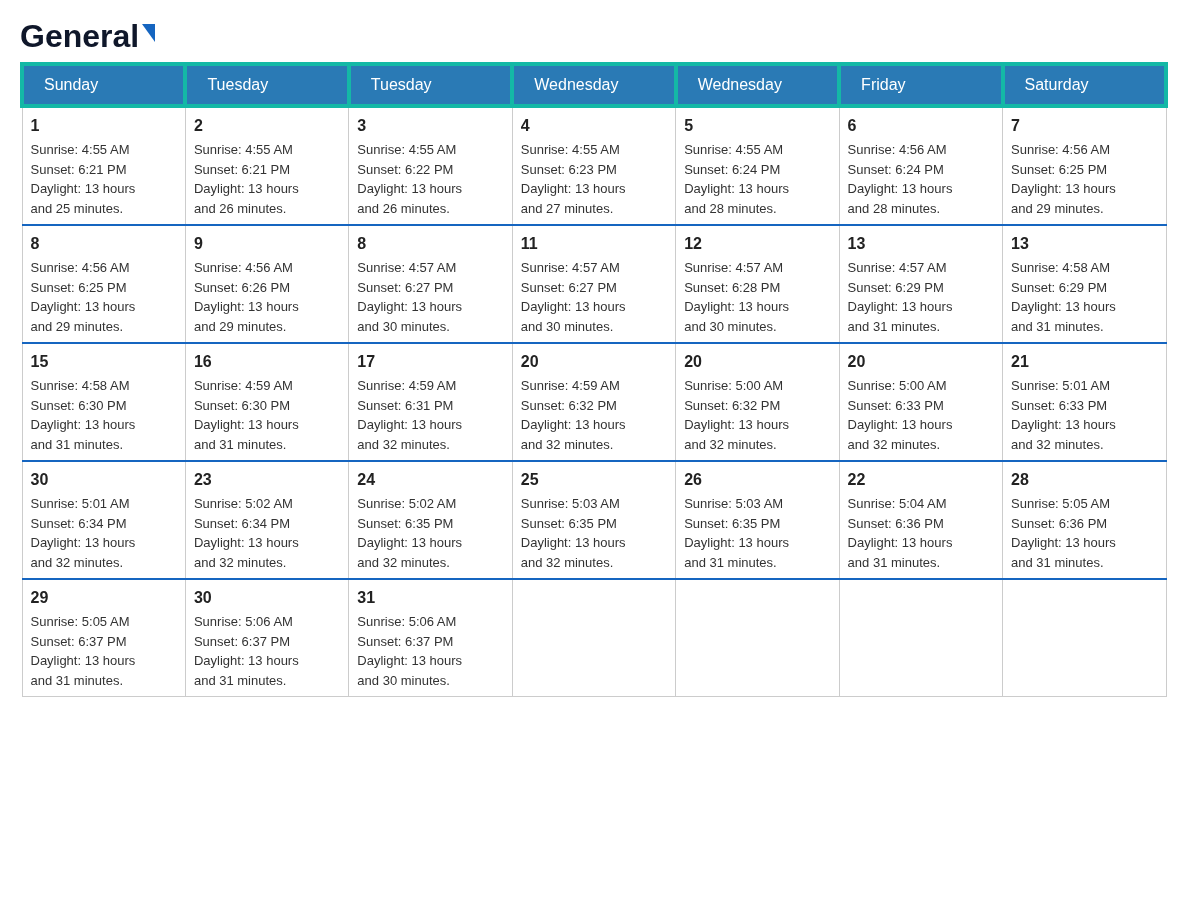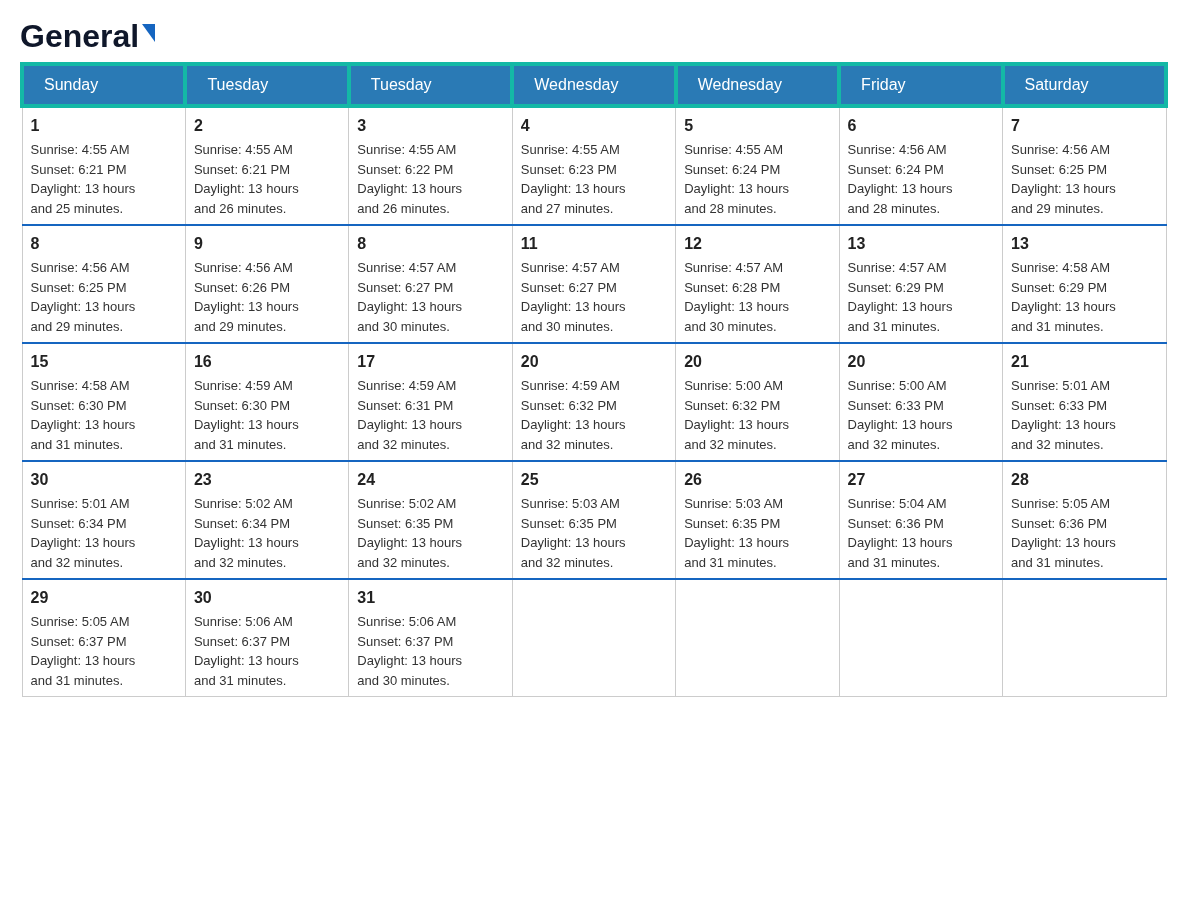--- a/index.html
+++ b/index.html
@@ -296,21 +296,21 @@
           <div>and 32 minutes.</div>
         </td>
         <td>
           <span class="day-num">26</span>
           <div>Sunrise: 5:03 AM</div>
           <div>Sunset: 6:35 PM</div>
           <div>Daylight: 13 hours</div>
           <div>and 31 minutes.</div>
         </td>
         <td>
-          <span class="day-num">27</span>
+          <span class="day-num">22</span>
           <div>Sunrise: 5:04 AM</div>
           <div>Sunset: 6:36 PM</div>
           <div>Daylight: 13 hours</div>
           <div>and 31 minutes.</div>
         </td>
         <td>
           <span class="day-num">28</span>
           <div>Sunrise: 5:05 AM</div>
           <div>Sunset: 6:36 PM</div>
           <div>Daylight: 13 hours</div>

